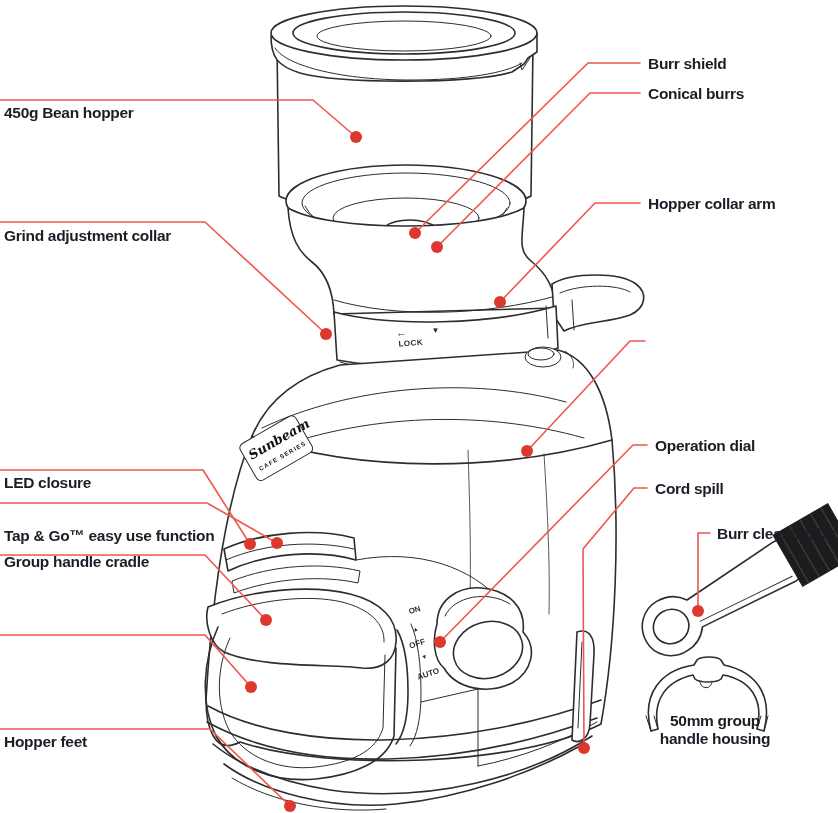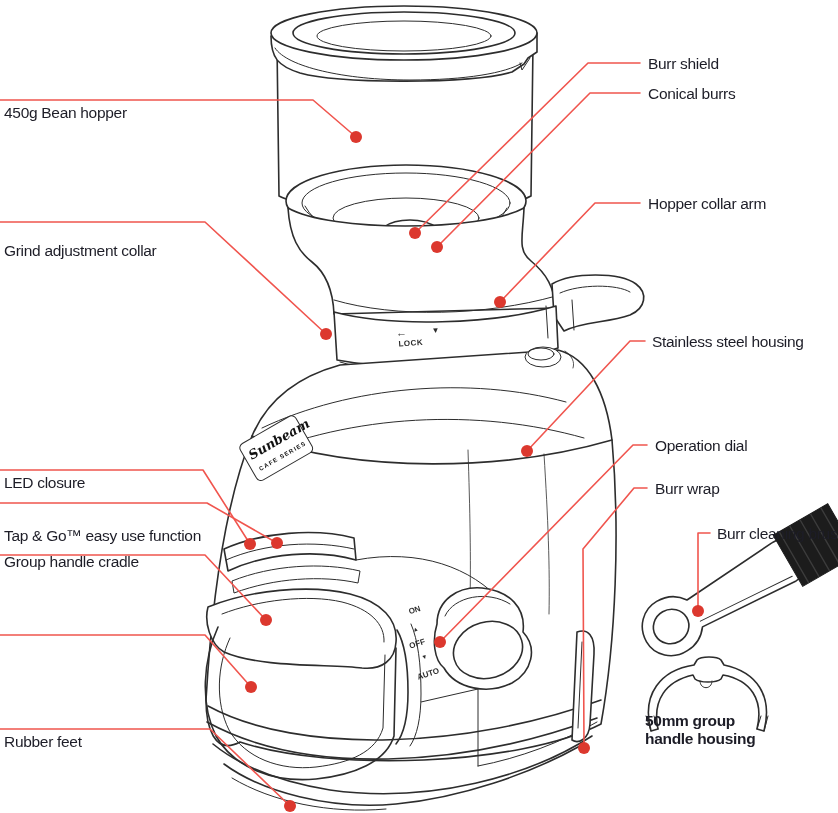--- a/index.html
+++ b/index.html
@@ -8,26 +8,26 @@
     --label-ink:#1d1d27;
     --line-art:#2d2d2d;
   }
   html,body{margin:0;padding:0;background:#fff;}
   #stage{
     position:relative;width:838px;height:813px;background:#fff;overflow:hidden;
     font-family:"Liberation Sans",sans-serif;
   }
   #stage svg{position:absolute;left:0;top:0;}
   .label{
-    position:absolute;font-weight:normal;font-size:15.5px;line-height:1.12;
+    position:absolute;font-weight:bold;font-size:15.5px;line-height:1.12;
     letter-spacing:-0.3px;color:var(--label-ink);white-space:nowrap;
   }
   .caption{
     position:absolute;font-weight:bold;font-size:15.5px;line-height:1.15;
-    letter-spacing:-0.3px;color:var(--label-ink);text-align:left;width:140px;
+    letter-spacing:-0.3px;color:var(--label-ink);text-align:center;width:140px;
   }
   .art{fill:none;stroke:var(--line-art);stroke-width:1.6;stroke-linecap:round;stroke-linejoin:round;}
   .artf{fill:#fff;stroke:var(--line-art);stroke-width:1.6;stroke-linejoin:round;}
   .thin{stroke-width:1;}
   .hair{stroke-width:0.8;}
   .leader{fill:none;stroke:var(--leader-line);stroke-width:1.6;stroke-linejoin:round;stroke-linecap:round;}
   .dot{fill:var(--dot);stroke:none;}
   .svgtxt{font-family:"Liberation Sans",sans-serif;font-weight:bold;fill:var(--line-art);}
   .badge-script{font-family:"DejaVu Serif",serif;font-style:italic;font-weight:bold;fill:#111;}
 </style>
@@ -216,31 +216,30 @@
 
       <path class="leader" d="M647,488 H634 L583,549 L584,748"></path>
       <circle class="dot" cx="584" cy="748" r="6"></circle>
 
       <path class="leader" d="M710,533 H698 L698,611"></path>
       <circle class="dot" cx="698" cy="611" r="6"></circle>
     </g>
   </svg>
 
   <div class="label" style="left:4px;top:104px">450g Bean hopper</div>
-  <div class="label" style="left:4px;top:242px">Grind adjustment collar</div>
+  <div class="label" style="left:4px;top:227px">Grind adjustment collar</div>
   <div class="label" style="left:4px;top:474px">LED closure</div>
   <div class="label" style="left:4px;top:527px">Tap &amp; Go™ easy use function</div>
   <div class="label" style="left:4px;top:553px">Group handle cradle</div>
-  <div class="label" style="left:4px;top:733px">Rubber feet</div>
+  <div class="label" style="left:4px;top:733px">Hopper feet</div>
 
   <div class="label" style="left:648px;top:55px">Burr shield</div>
   <div class="label" style="left:648px;top:85px">Conical burrs</div>
   <div class="label" style="left:648px;top:195px">Hopper collar arm</div>
-  <div class="label" style="left:652px;top:333px">Stainless steel housing</div>
   <div class="label" style="left:655px;top:437px">Operation dial</div>
-  <div class="label" style="left:655px;top:480px">Burr wrap</div>
+  <div class="label" style="left:655px;top:480px">Cord spill</div>
   <div class="label" style="left:717px;top:525px">Burr cleaning brush</div>
 
   <div class="caption" style="left:645px;top:712px">
     <div>50mm group</div>
     <div>handle housing</div>
   </div>
 </div>
 
 </body></html>

